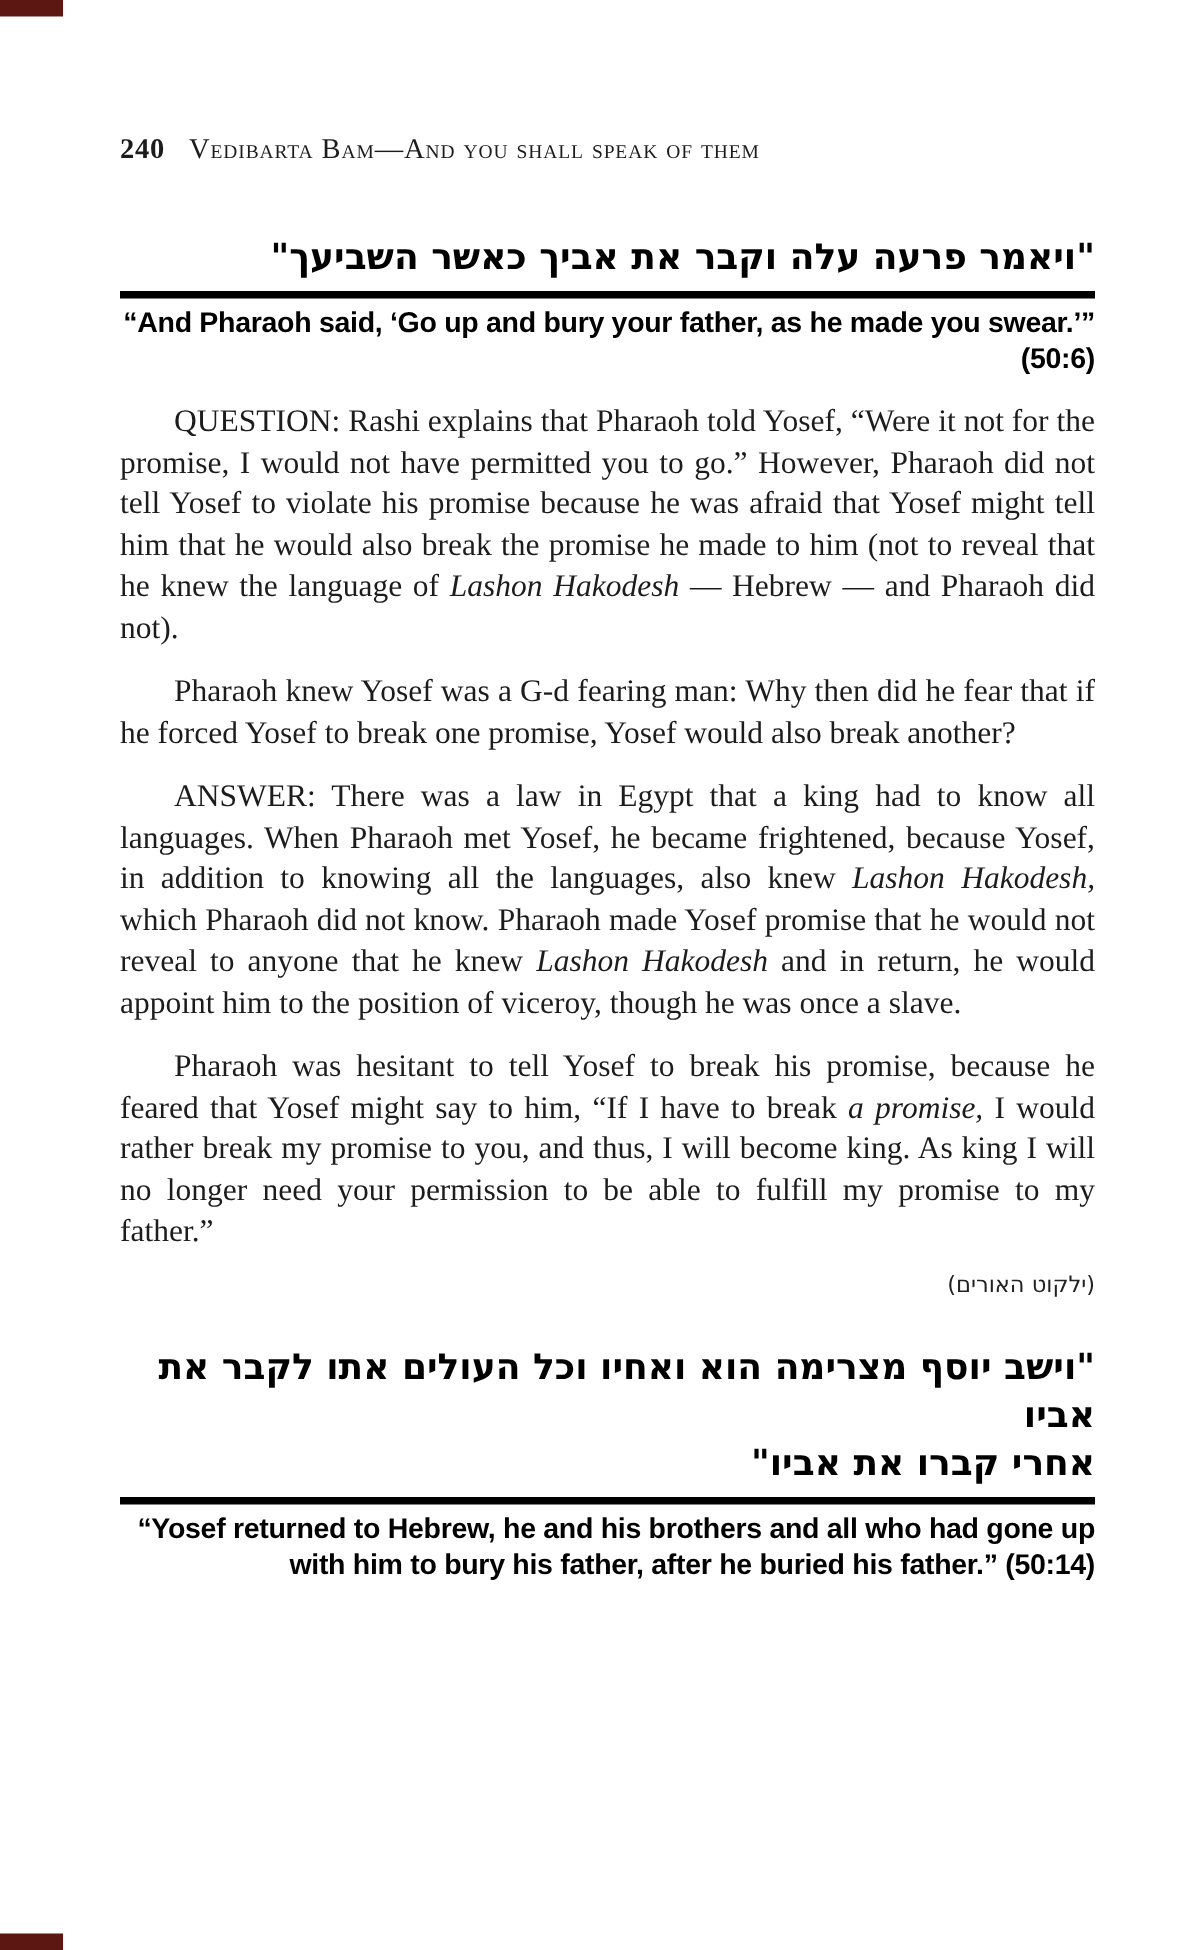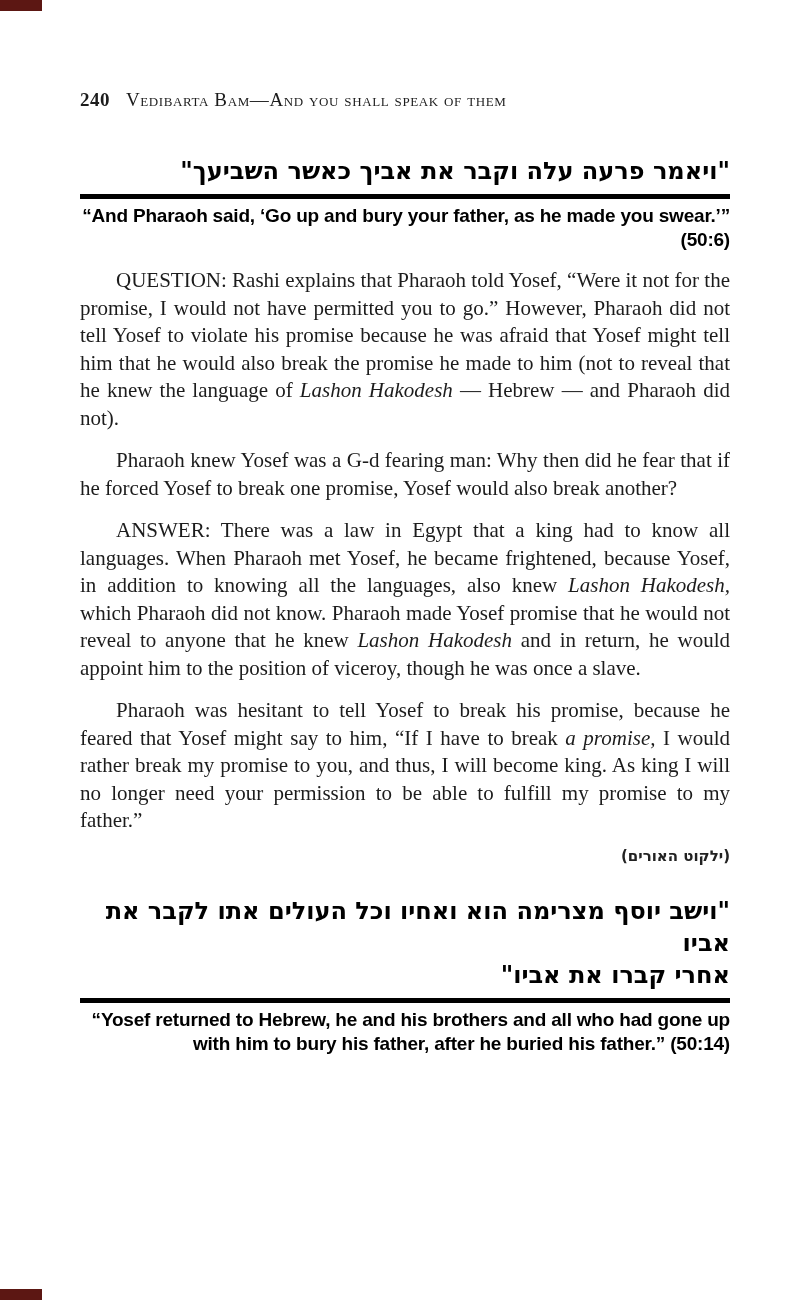--- a/index.html
+++ b/index.html
@@ -70,21 +70,20 @@
     margin:15px 0 0;
   }
   .body-par em{}
   .attribution{
     font-family:"DejaVu Sans", sans-serif;
     font-size:15px;
     text-align:right;
     direction:rtl;
     margin:12px 0 0;
     color:#222;
-    font-weight:bold;
   }
 </style>
 </head>
 <body>
 
 <div class="page">
 
   <div class="corner-mark top"></div>
 
   <div class="content">

